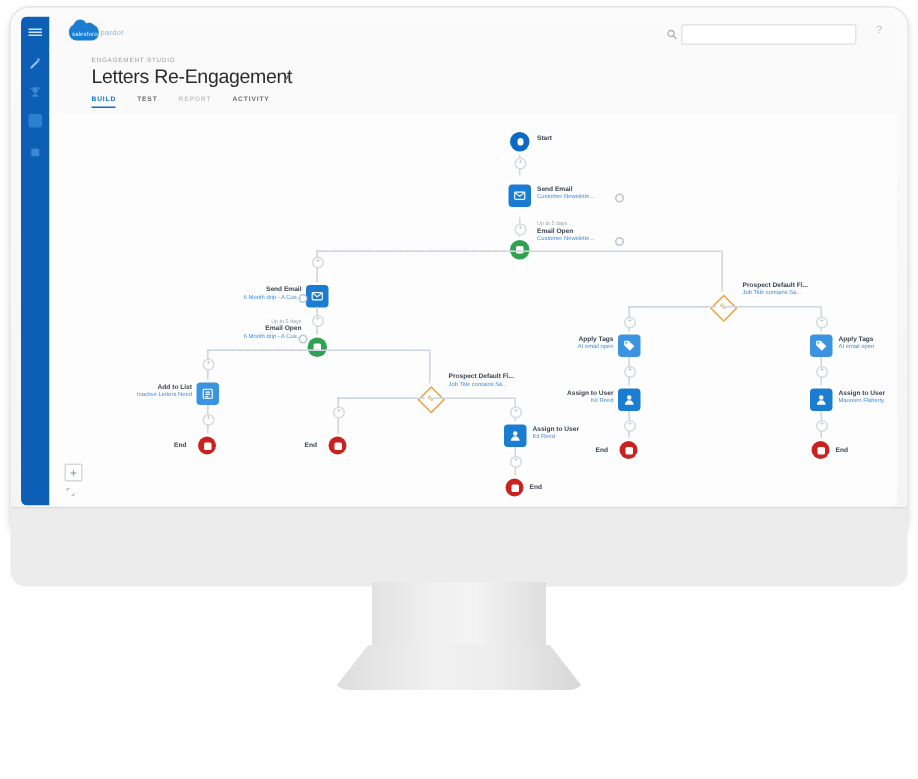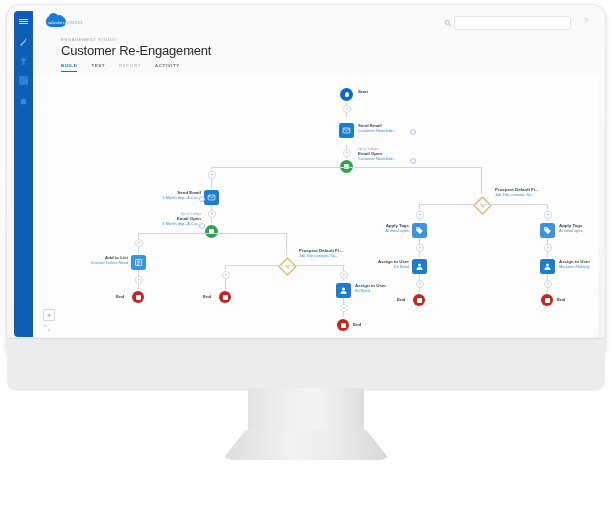--- a/index.html
+++ b/index.html
@@ -147,21 +147,21 @@
               <circle cx="10" cy="10" r="6"></circle>
               <line x1="15" y1="15" x2="21" y2="21"></line>
             </svg>
         <input id="search-input" value="" placeholder="" style="">
       </div>
       <div id="help-ic">?</div>
     </div>
 
     <div id="pagehead">
       <div id="crumb">ENGAGEMENT STUDIO</div>
-      <div id="title">Customer Re-Engagement</div>
+      <div id="title">Letters Re-Engagement</div>
       <div id="title-pencil">
         <svg class="gi" width="7" height="7" viewBox="0 0 24 24" fill="#6f6f6f">
               <path d="M3 21l3.5-1 12-12-2.5-2.5-12 12L3 21z"></path>
             </svg>
       </div>
       <div id="tabs">
         <div class="tab active">BUILD</div>
         <div class="tab">TEST</div>
         <div class="tab muted">REPORT</div>
         <div class="tab">ACTIVITY</div>

